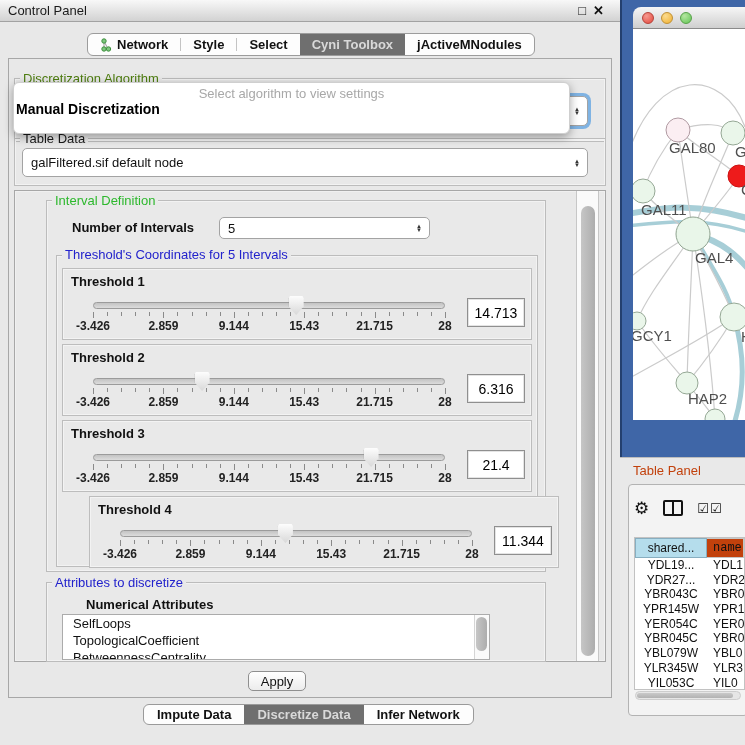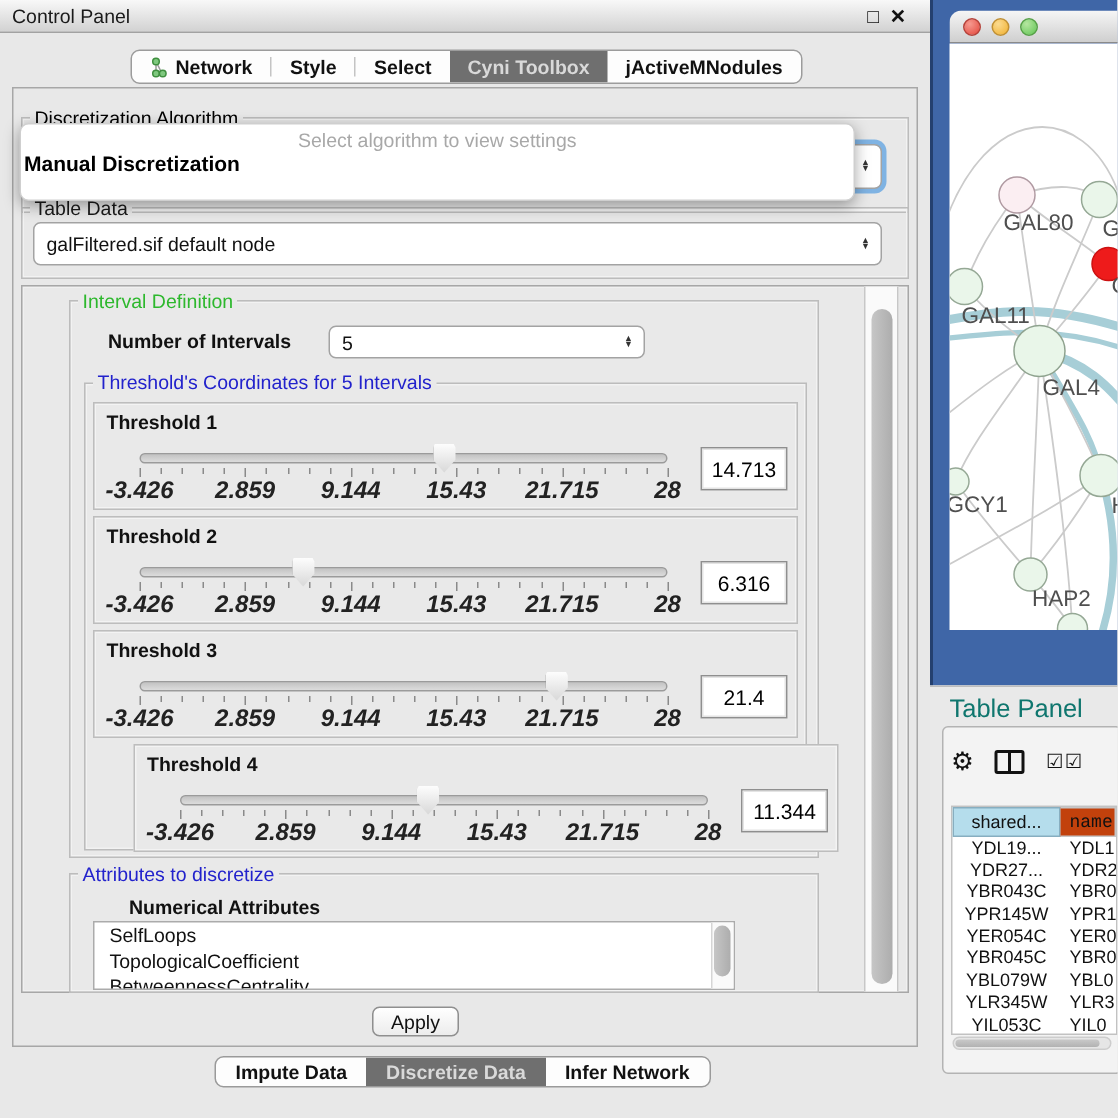--- a/index.html
+++ b/index.html
@@ -22,21 +22,21 @@
   .tab.selected { background:#6f6f6f; color:#d9d9d9; }
   .tab-sep { width:1px; background:#c4c4c4; margin:4px 0; }
 
   .content-panel { position:absolute; left:8px; top:58px; width:604px; height:640px;
     background:#e8e8e8; border:1px solid #a7a7a7; }
 
   .fieldset { position:absolute; border:1px solid #bcbcbc; box-shadow:inset 0 0 0 1px #f2f2f2; }
   .fieldset-label { position:absolute; font-size:13px; background:#e8e8e8; padding:0 3px; line-height:13px; }
   .lbl-green { color:#2db82d; }
   .lbl-blue { color:#2222cc; }
-  .lbl-gray { color:#000000; }
+  .lbl-gray { color:#4d7c0f; }
   .lbl-black { color:#1a1a1a; }
 
   .combo { position:absolute; background:#fff; border:1px solid #a3a3a3; border-radius:5px;
     display:flex; align-items:center; font-size:13px; color:#111; padding:0 8px; }
   .combo .stepper { position:absolute; right:7px; top:50%; transform:translateY(-50%);
     display:flex; flex-direction:column; align-items:center; line-height:4px; color:#333; font-size:6px; }
   .combo.focused { box-shadow:0 0 0 3px #7fb3e3; }
 
   
   .popup { position:absolute; left:13px; top:82px; width:557px; height:52px; background:#ffffff;
@@ -59,21 +59,21 @@
   .th-name { position:absolute; left:8px; top:5px; font-size:13px; font-weight:bold; color:#111; }
   .th-track { position:absolute; left:30px; top:33px; width:352px; height:7px; border-radius:4px;
     background:linear-gradient(#c3c3c3,#dcdcdc); border:1px solid #9b9b9b; }
   .th-thumb { position:absolute; top:27px; width:15px; height:19px;
     background:linear-gradient(#fdfdfd,#d8d8d8);
     clip-path:polygon(8% 0,92% 0,100% 12%,100% 55%,50% 100%,0 55%,0 12%);
     filter:drop-shadow(0 0 1px #8a8a8a); }
   .th-ruler { position:absolute; left:30px; top:43px; width:352px; height:6px; }
   .th-ruler .tick { position:absolute; top:0; width:1px; background:#8a8a8a; }
   .th-labels { position:absolute; left:30px; top:50px; width:352px; height:13px; }
-  .th-labels span { position:absolute; transform:translateX(-50%); font-size:16px; font-weight:bold; color:#222; white-space:nowrap;font-style:italic; }
+  .th-labels span { position:absolute; transform:translateX(-50%); font-size:12px; font-weight:bold; color:#222; white-space:nowrap; }
   .th-value { position:absolute; left:404px; top:29px; width:58px; height:29px; background:#fff;
     border:1px solid #8f8f8f; box-shadow:inset 0 0 0 1px #e4e4e4; font-size:14px; color:#000;
     display:flex; align-items:center; justify-content:center; }
 
   .num-label { position:absolute; left:72px; top:220px; font-size:13px; font-weight:bold; color:#111; }
 
   
   .attr-sublabel { position:absolute; left:54px; top:597px; font-size:13px; font-weight:bold; color:#111;padding-left:32px; }
   .attr-list { position:absolute; left:62px; top:614px; width:428px; height:46px; background:#fff;
     border:1px solid #ababab; overflow:hidden; font-size:13px; color:#111; }
@@ -96,21 +96,21 @@
     background:linear-gradient(#f6f6f6,#cfcfcf); border-bottom:1px solid #8a8a8a; border-radius:8px 0 0 0;
     display:flex; align-items:center; gap:7px; padding-left:9px; }
   .traffic { width:12px; height:12px; border-radius:50%; }
   .traffic.red { background:radial-gradient(circle at 35% 30%, #f69a90, #e3473c); border:1px solid #b5423a; }
   .traffic.yellow { background:radial-gradient(circle at 35% 30%, #fbdb90, #f0b02f); border:1px solid #c09034; }
   .traffic.green { background:radial-gradient(circle at 35% 30%, #b5e6a0, #61c554); border:1px solid #57a148; }
   .net-canvas { position:absolute; left:11px; top:29px; width:114px; height:391px; background:#ffffff; overflow:hidden; }
 
   #table-panel { position:absolute; left:620px; top:457px; width:125px; height:288px;
     background:#e9e9e9; border-top:1px solid #bdbdbd; }
-  .tp-title { position:absolute; left:13px; top:5px; font-size:17px; color:#0f766e; }
+  .tp-title { position:absolute; left:13px; top:5px; font-size:13px; color:#c2410c; }
   .tp-inner { position:absolute; left:8px; top:26px; width:120px; height:232px; background:#f3f3f3;
     border:1px solid #b3b3b3; border-radius:4px; }
   .tp-toolbar { position:absolute; left:14px; top:40px; display:flex; align-items:center; gap:14px;
     font-family:"DejaVu Sans", sans-serif; color:#111; }
   .gear { font-size:17px; }
   .col-icon { width:20px; height:16px; border:2px solid #111; border-radius:2px; position:relative; }
   .col-icon::after { content:""; position:absolute; left:7px; top:0; width:2px; height:12px; background:#111; }
   .checks { font-size:13px; letter-spacing:1px; }
 
   .tp-table { position:absolute; left:14px; top:79px; width:111px; height:153px; overflow:hidden;

